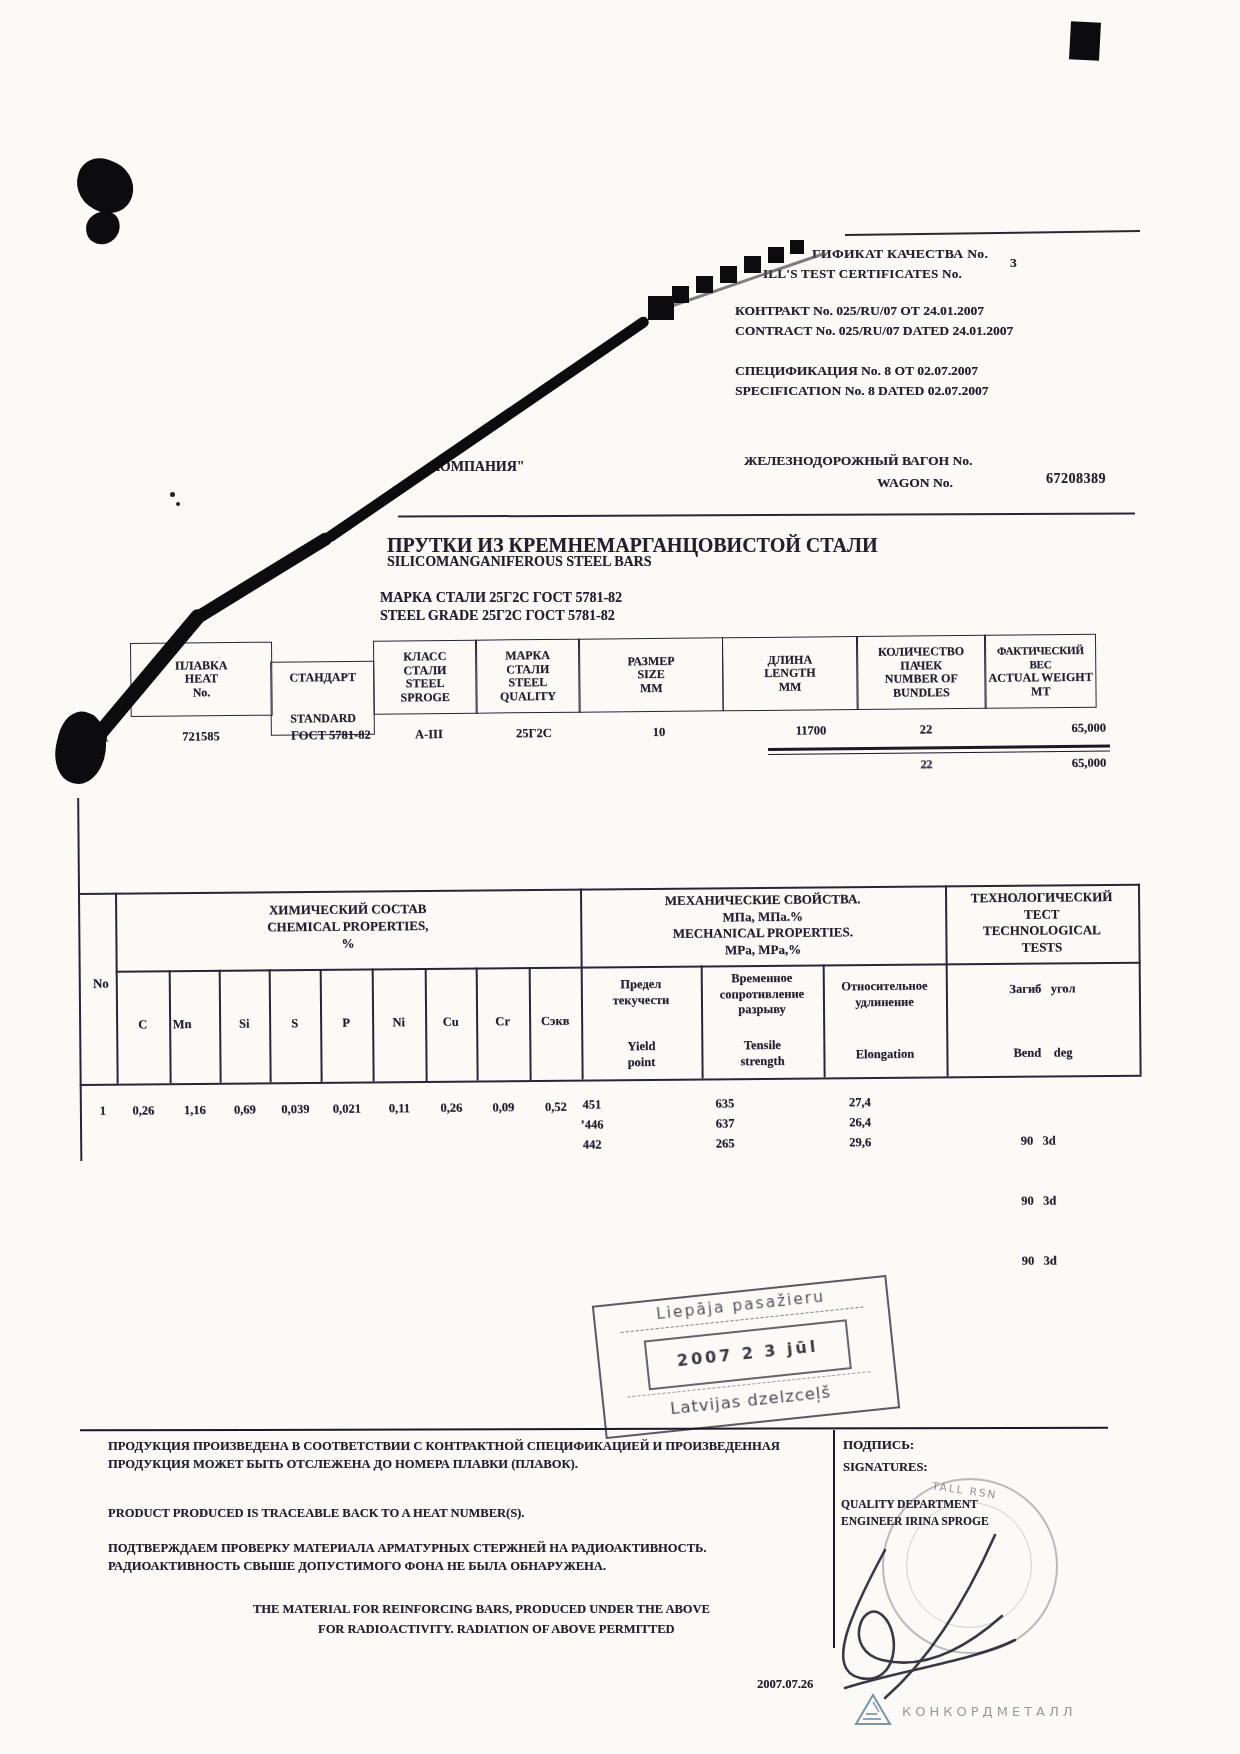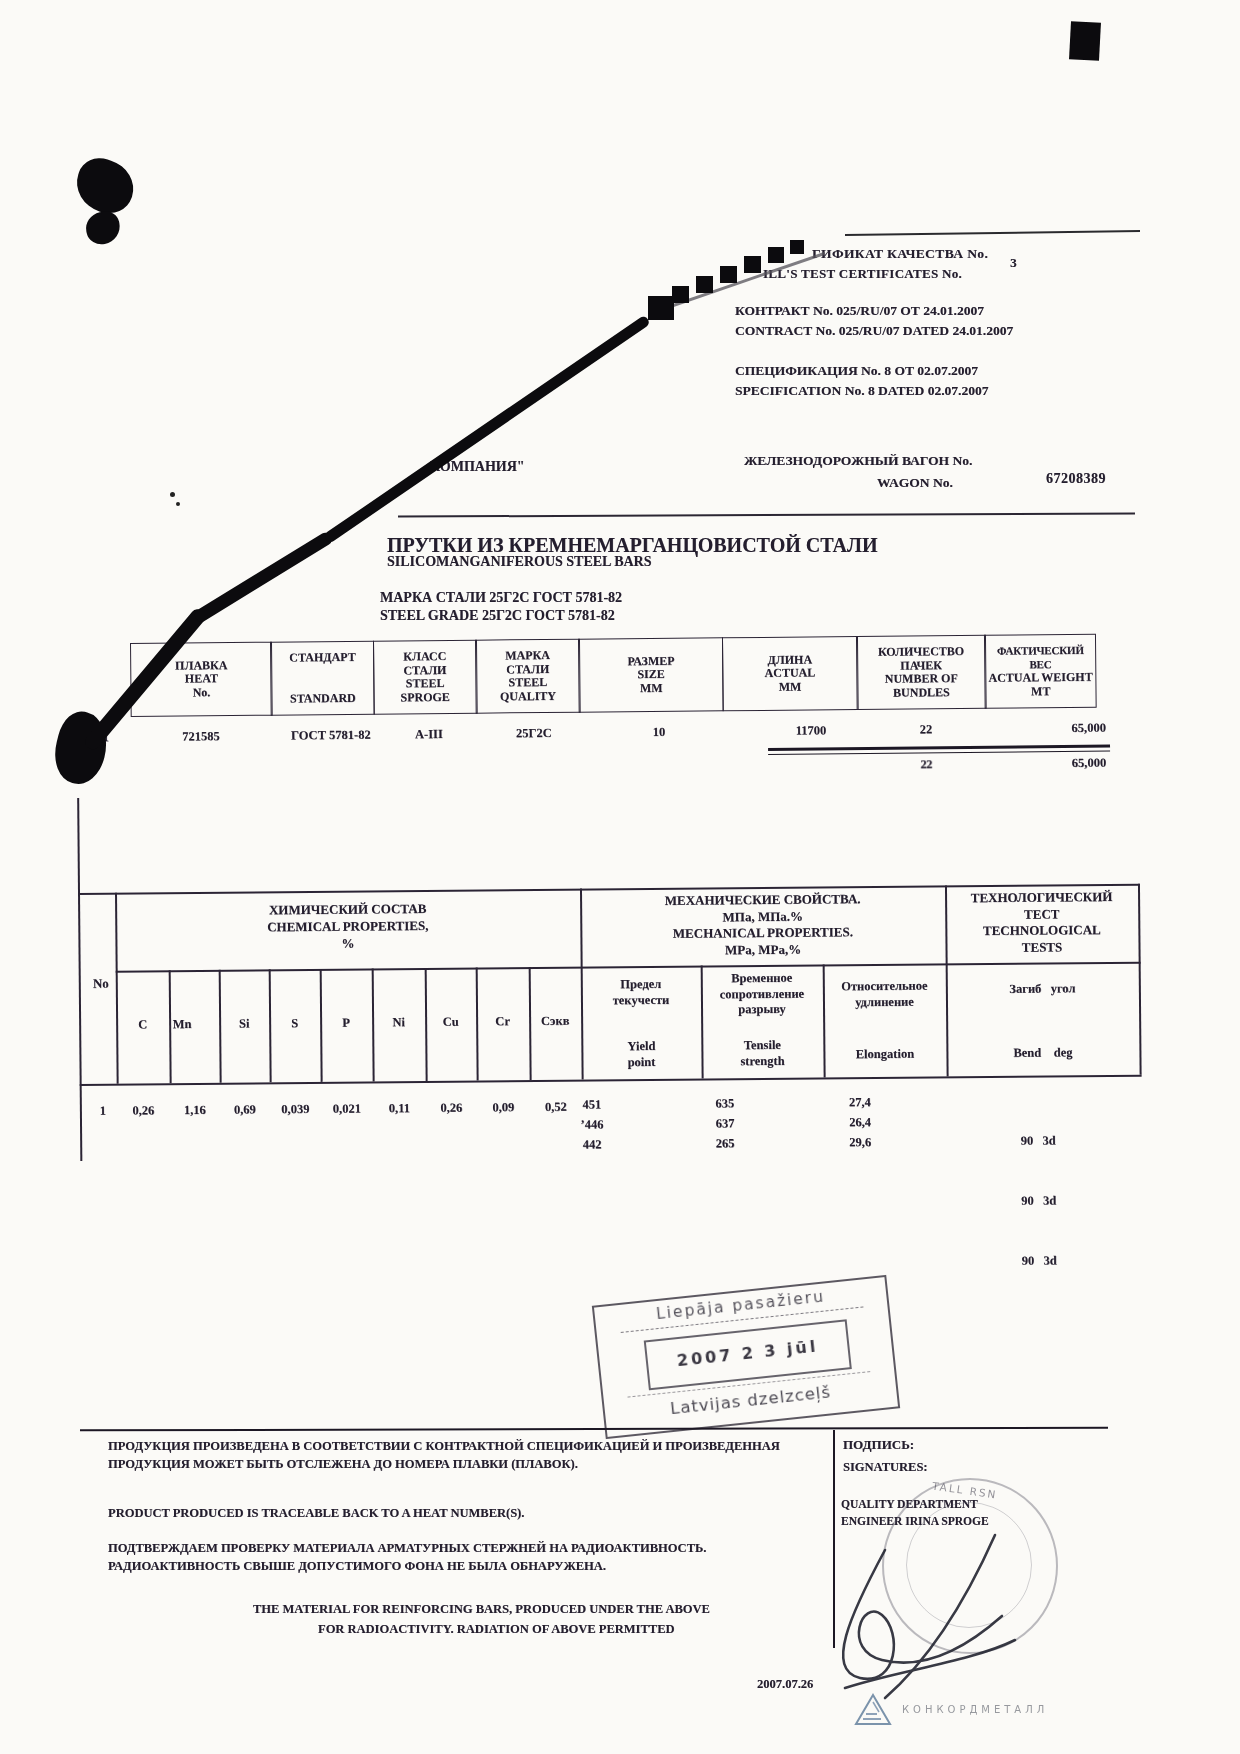--- a/index.html
+++ b/index.html
@@ -13,21 +13,21 @@
   
   .art{background:#0c0b0e;}
   
   #t1{position:absolute;left:130px;top:643px;width:978px;transform:rotate(-0.55deg);transform-origin:0 0;}
   .t1row{display:flex;}
   .t1cell{box-sizing:border-box;border:1.7px solid #2b2435;margin-left:-1.7px;height:74px;
           display:flex;flex-direction:column;align-items:center;justify-content:center;
           font-size:12px;line-height:13.5px;font-weight:bold;text-align:center;
           text-shadow:0.3px 0.3px 0.5px rgba(36,30,46,0.45);}
   .t1cell:first-child{margin-left:0;}
-  .spread{justify-content:space-between;padding:9px 17px;}
+  .spread{justify-content:space-between;padding:9px 17px;margin-top:20px;}
   .fit{font-size:11px;letter-spacing:-0.2px;}
   .t1data{position:absolute;font-size:12.5px;font-weight:bold;text-shadow:0.3px 0.3px 0.5px rgba(36,30,46,0.45);}
   
   #t2{position:absolute;left:78px;top:893px;width:1062px;height:270px;transform:rotate(-0.5deg);transform-origin:0 0;}
   .bl{position:absolute;background:#2b2435;}
   .t2t{position:absolute;font-weight:bold;font-size:13px;line-height:17px;text-align:center;
        text-shadow:0.3px 0.3px 0.5px rgba(36,30,46,0.45);}
   .t2s{position:absolute;font-weight:bold;font-size:12.5px;line-height:16px;text-align:center;
        text-shadow:0.3px 0.3px 0.5px rgba(36,30,46,0.45);}
   .t2d{position:absolute;font-weight:bold;font-size:12.5px;line-height:20px;text-align:center;
@@ -36,21 +36,21 @@
   .smudge{filter:blur(0.4px);letter-spacing:-0.5px;}
   
   #stamp{position:absolute;left:598px;top:1290px;width:292px;height:130px;transform:rotate(-6deg);
          border:2.5px solid rgba(52,48,60,0.8);font-family:"DejaVu Sans",sans-serif;color:#3a3742;
          filter:blur(0.3px);}
   
   .fp{position:absolute;font-size:12.5px;font-weight:bold;line-height:18px;
       text-shadow:0.3px 0.3px 0.5px rgba(36,30,46,0.45);}
   
   #logotext{position:absolute;left:902px;top:1704px;font-family:"DejaVu Sans",sans-serif;
-            font-size:10px;letter-spacing:4px;color:#97999e;}
+            font-size:13px;letter-spacing:4px;color:#97999e;}
 </style>
 </head>
 <body>
 
 <div class="page">
 
   <div class="a ink" style="left:812px;top:246px;font-size:13.5px;letter-spacing:0.4px;">ГИФИКАТ КАЧЕСТВА  No.</div>
   <div class="a ink" style="left:1010px;top:255px;font-size:13.5px;">3</div>
   <div class="a ink" style="left:763px;top:266px;font-size:13px;letter-spacing:0.3px;">ILL'S TEST CERTIFICATES  No.</div>
 
@@ -96,21 +96,21 @@
         <span>STEEL</span>
         <span>QUALITY</span>
       </div>
       <div class="t1cell" style="width:145px;">
         <span>РАЗМЕР</span>
         <span>SIZE</span>
         <span>ММ</span>
       </div>
       <div class="t1cell" style="width:136px;">
         <span>ДЛИНА</span>
-        <span>ACTUAL</span>
+        <span>LENGTH</span>
         <span>ММ</span>
       </div>
       <div class="t1cell" style="width:130px;">
         <span>КОЛИЧЕСТВО</span>
         <span>ПАЧЕК</span>
         <span>NUMBER OF</span>
         <span>BUNDLES</span>
       </div>
       <div class="t1cell" style="width:112px;">
         <span class="fit">ФАКТИЧЕСКИЙ ВЕС</span>

